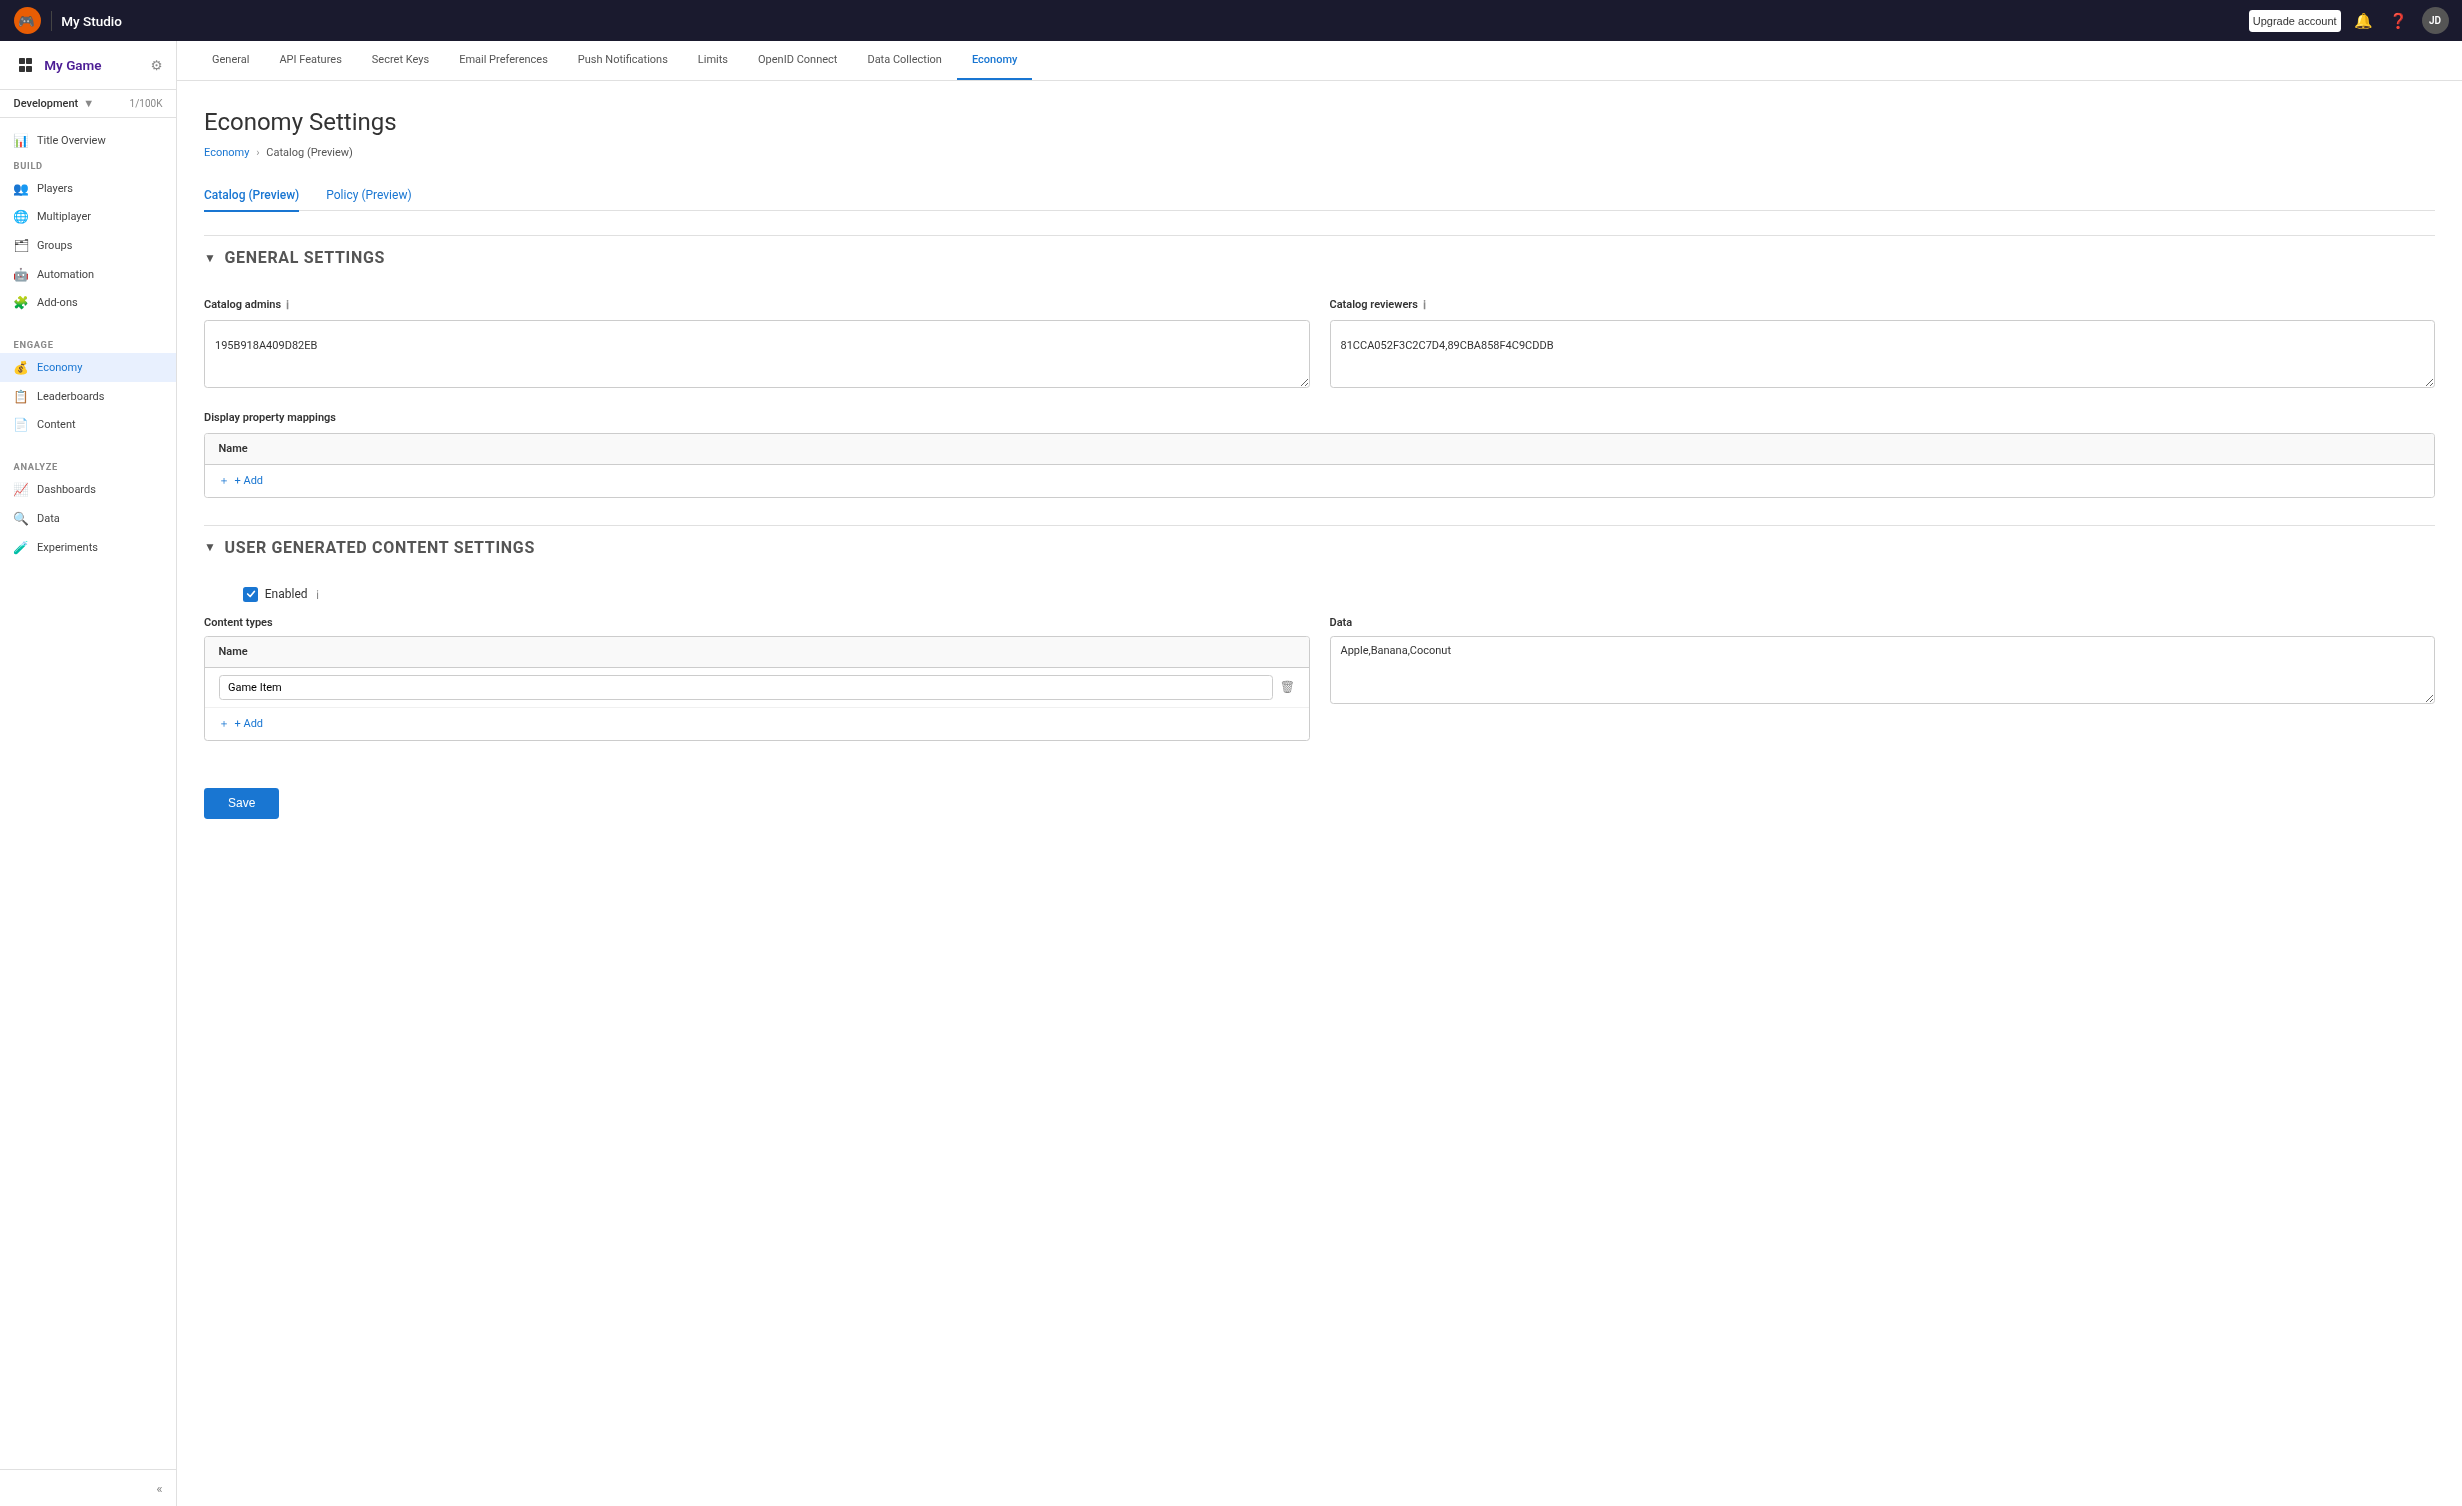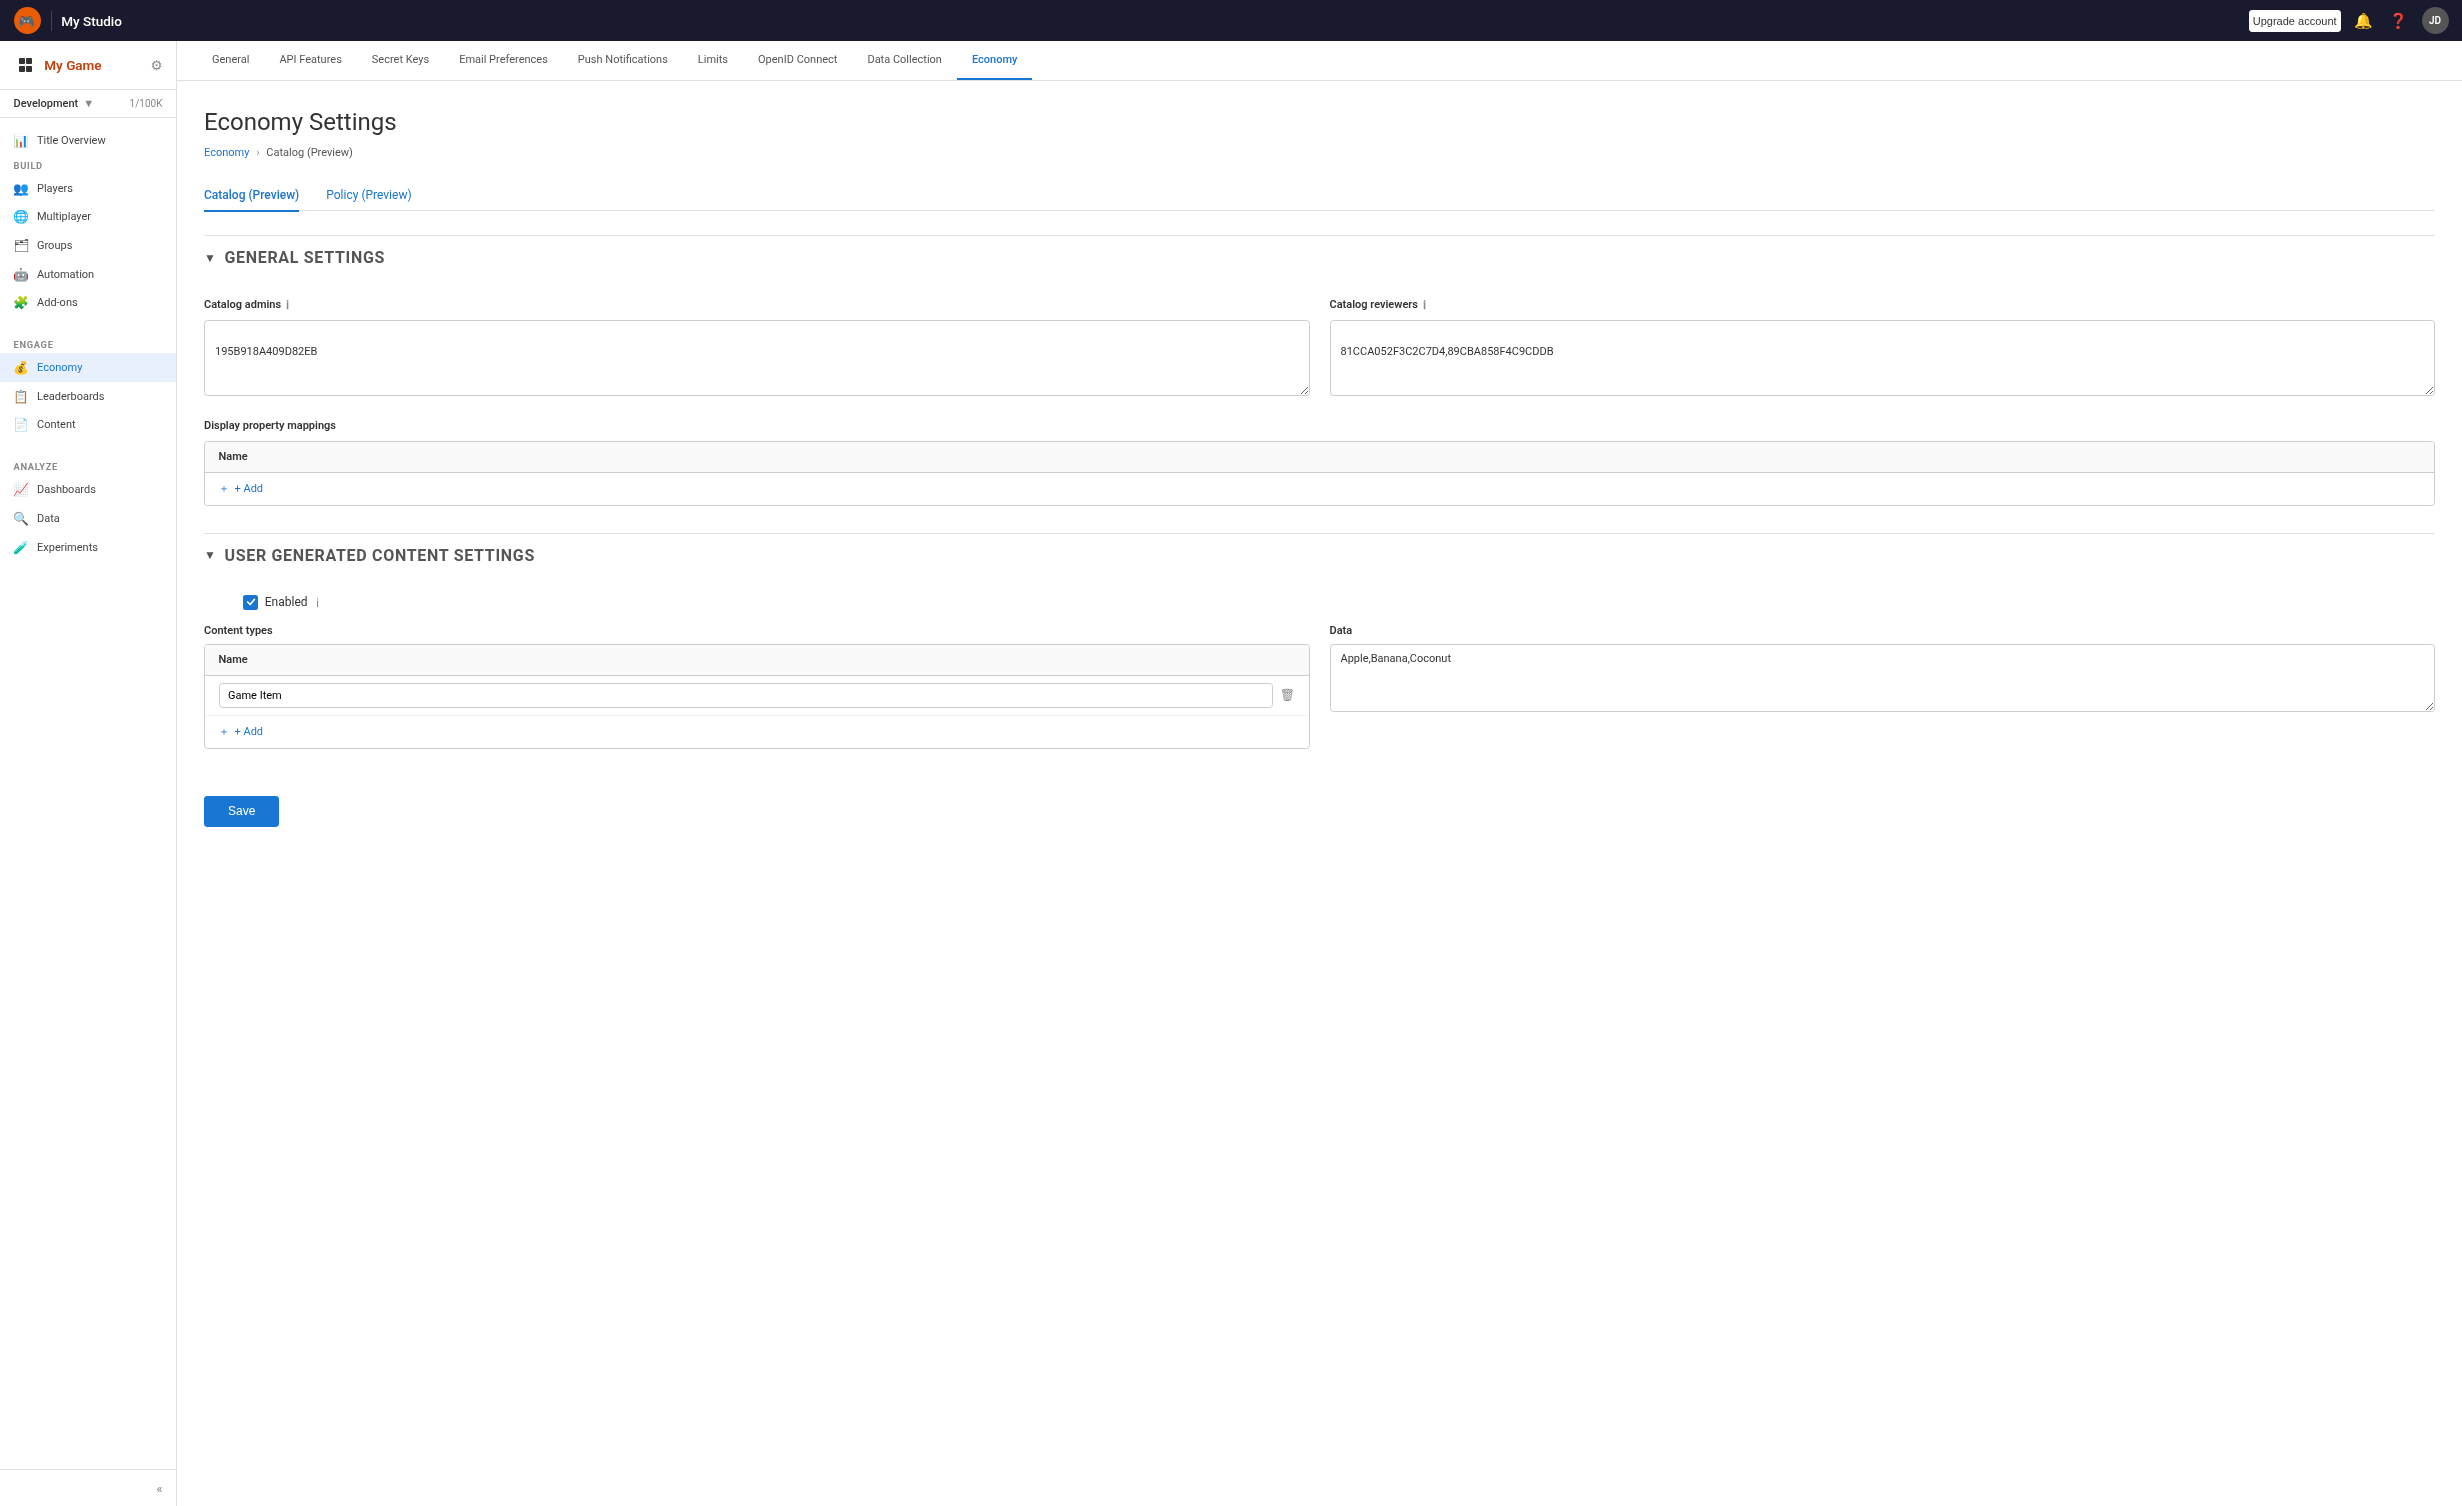--- a/index.html
+++ b/index.html
@@ -32,21 +32,21 @@
 
     
     .sidebar {
       width: 177px; background: #fff; border-right: 0.8px solid #e0e0e0;
       display: flex; flex-direction: column; overflow-y: auto; flex-shrink: 0;
     }
     .sidebar-game {
       display: flex; align-items: center; justify-content: space-between;
       padding: 12px 13.5px; border-bottom: 0.8px solid #e0e0e0;
     }
-    .sidebar-game-name { font-size: 13.5px; font-weight: 600; color: #c2410c; }
+    .sidebar-game-name { font-size: 13.5px; font-weight: 600; color: #4c1d95; }
     .sidebar-gear { color: #888; cursor: pointer; font-size: 13.5px; }
     .sidebar-game-icon {
       width: 24px; height: 24px; margin-right: 6.8px;
       display: inline-flex; align-items: center; justify-content: center;
     }
     .sidebar-game-left { display: flex; align-items: center; }
     .env-selector {
       display: flex; align-items: center; justify-content: space-between;
       padding: 6.8px 13.5px; border-bottom: 0.8px solid #e0e0e0; cursor: pointer;
     }
@@ -119,21 +119,21 @@
     
     .fields-row { display: flex; gap: 20px; margin-bottom: 20px; }
     .field { flex: 1; }
     .field-label {
       display: flex; align-items: center; gap: 5px;
       font-size: 11px; font-weight: 600; margin-bottom: 6.8px; color: #333;
     }
     .field-label-icon { color: #888; font-size: 12px; cursor: pointer; }
     .field-textarea {
       width: 100%; border: 0.8px solid #ccc; border-radius: 3.4px;
-      padding: 24px 10px; font-size: 11px; resize: vertical; min-height: 68px;
+      padding: 18px 10px; font-size: 11px; resize: vertical; min-height: 68px;
       font-family: inherit; color: #333;
     }
 
     
     .prop-table { width: 100%; border: 0.8px solid #ccc; border-radius: 3.4px; overflow: hidden; margin-bottom: 6.8px; }
     .prop-table-header { display: flex; background: #f9f9f9; border-bottom: 0.8px solid #ccc; }
     .prop-table-header-cell { padding: 8.5px 13.5px; font-size: 11px; font-weight: 600; flex: 1; color: #333; }
     .prop-table-add {
       display: flex; align-items: center; gap: 5px; padding: 8.5px 13.5px;
       color: #1976d2; font-size: 11px; cursor: pointer; background: #fff;

